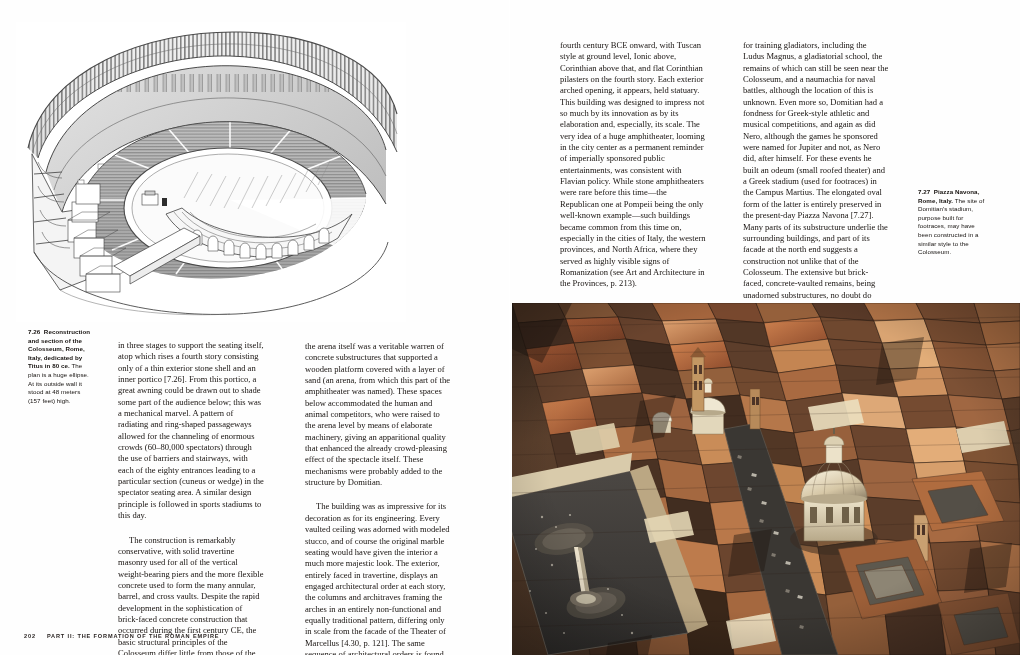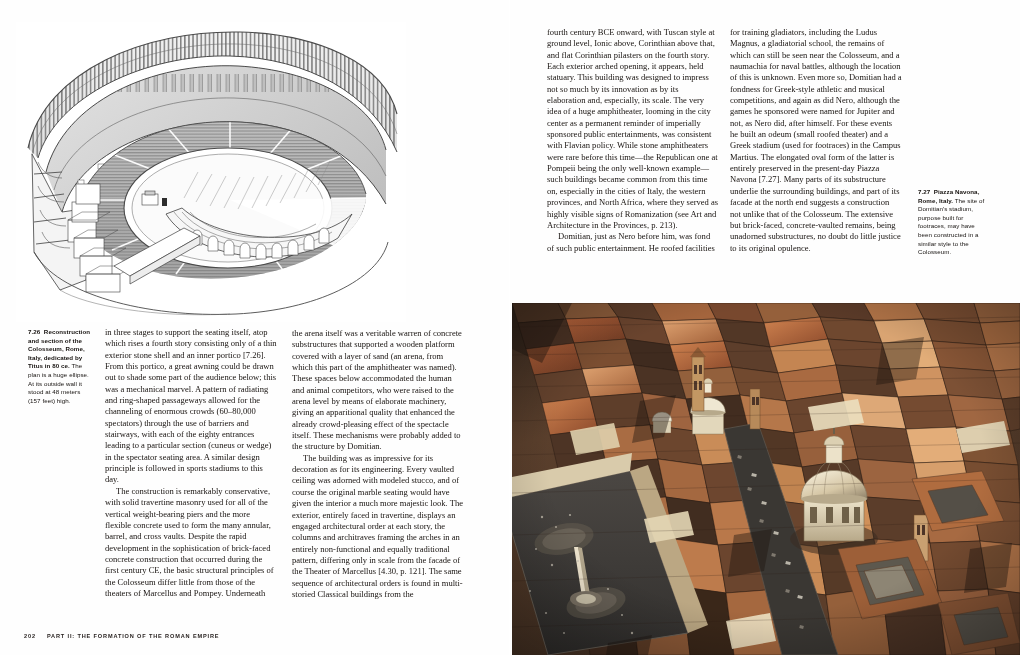--- a/index.html
+++ b/index.html
@@ -1,21 +1,21 @@
 <!DOCTYPE html>
 <html><head>
 <meta charset="utf-8">
 <style>
   html,body{margin:0;padding:0;background:#ffffff;}
   body{width:1020px;height:655px;overflow:hidden;font-family:"Liberation Serif",serif;color:#100d0b;}
   .spread{position:relative;width:1020px;height:655px;background:#fefefe;}
 
   
   .col{position:absolute;font-family:"Liberation Serif",serif;font-size:8.55px;line-height:11.35px;text-align:left;color:#17120f;-webkit-font-smoothing:antialiased;}
-  .col p{margin:0;}
+  .col p{margin:13px;}
   .col p + p{text-indent:11px;}
   .cap{position:absolute;font-family:"Liberation Sans",sans-serif;font-size:6.2px;line-height:8.6px;color:#16120f;font-weight:700;letter-spacing:.06px;}
   .cap .lt{font-weight:400;}
 
   
   .footer{position:absolute;left:24px;bottom:16px;font-family:"Liberation Sans",sans-serif;font-size:5.6px;letter-spacing:.85px;color:#2a2422;font-weight:700;white-space:nowrap;}
   .footer .pg{margin-right:11px;}
 
   
   .illus{position:absolute;left:16px;top:22px;width:390px;height:300px;}

